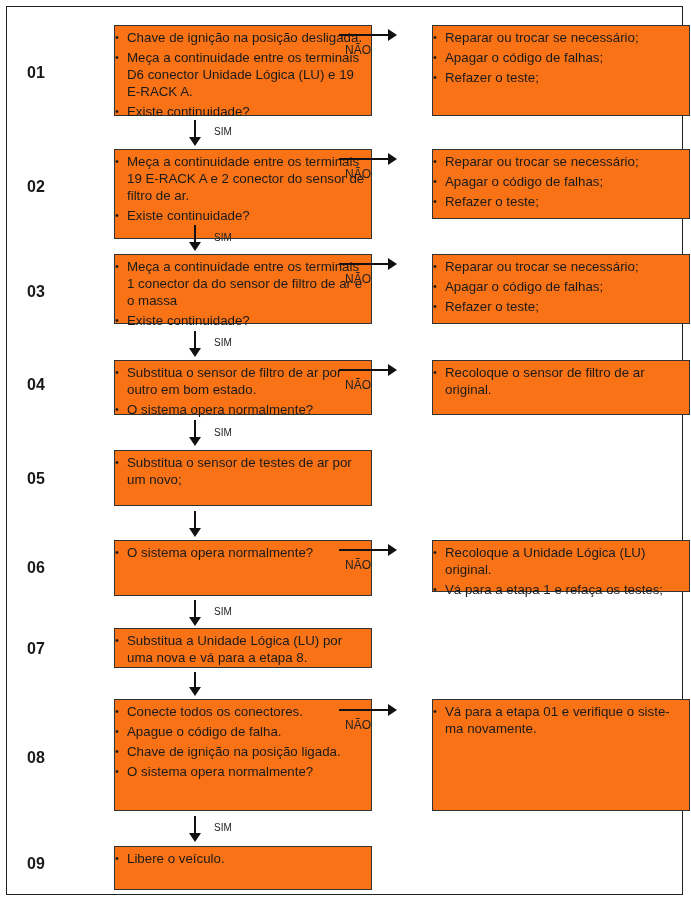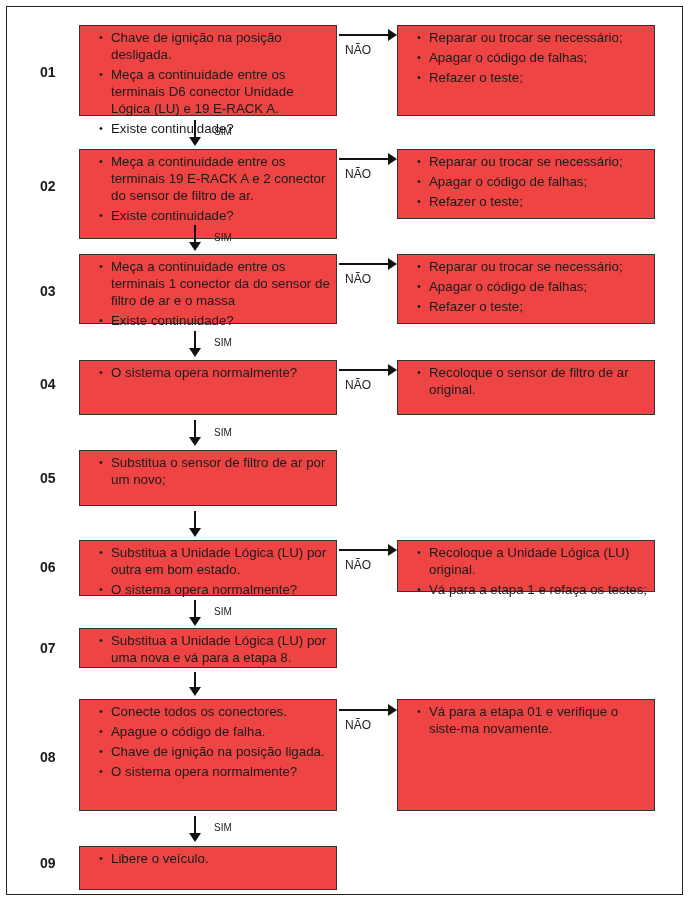--- a/index.html
+++ b/index.html
@@ -1,19 +1,19 @@
 <!DOCTYPE html>
 <html><head>
 <meta charset="utf-8">
 <style>
   html, body { margin:0; padding:0; background:#fff; }
   body { width:691px; height:903px; position:relative; font-family:"Liberation Sans", sans-serif; color:#1a1a1a; overflow:hidden; }
   .frame { position:absolute; left:6px; top:6px; width:677px; height:889px; border:1.5px solid #222; box-sizing:border-box; }
-  .step-num { position:absolute; left:40px; width:36px; font-weight:bold; font-size:14px; color:#1a1a1a; }
-  .box { position:absolute; border:1.3px solid #333; box-sizing:border-box; background:#ef4444; padding:3px 4px 0 19px; font-size:13.3px; line-height:17px; }
+  .step-num { position:absolute; left:27px; width:36px; font-weight:bold; font-size:16px; color:#1a1a1a; }
+  .box { position:absolute; border:1.3px solid #333; box-sizing:border-box; background:#f97316; padding:3px 4px 0 0; font-size:13.3px; line-height:17px;margin-left:35px; }
   .box.left { left:79px; width:258px; }
   .box.right { left:397px; width:258px; }
   .item { position:relative; padding-left:12px; margin-bottom:3px; }
   .item::before { content:"\2022"; position:absolute; left:0; top:0; font-size:11px; }
   .harrow { position:absolute; left:339px; width:56px; height:2px; background:#111; }
   .harrow::after { content:""; position:absolute; right:-2px; top:-5px; border-left:9px solid #111; border-top:6px solid transparent; border-bottom:6px solid transparent; }
   .nao { position:absolute; left:345px; font-size:12px; color:#222; }
   .varrow { position:absolute; left:194px; width:2px; background:#111; }
   .varrow::after { content:""; position:absolute; left:-5px; bottom:-2px; border-top:9px solid #111; border-left:6px solid transparent; border-right:6px solid transparent; }
   .sim { position:absolute; left:214px; font-size:10px; color:#222; }
@@ -64,39 +64,39 @@
 <div class="box right" style="top:254px;height:70px">
   <div class="item">Reparar ou trocar se necessário;</div>
   <div class="item">Apagar o código de falhas;</div>
   <div class="item">Refazer o teste;</div>
 </div>
 <div class="varrow" style="top:331px;height:24px"></div>
 <div class="sim" style="top:337px">SIM</div>
 
 <div class="step-num" style="top:376px">04</div>
 <div class="box left" style="top:360px;height:55px">
+  <div class="item">Substitua o sensor de filtro de ar por outro em bom estado.</div>
   <div class="item">O sistema opera normalmente?</div>
 </div>
 <div class="harrow" style="top:369px"></div>
 <div class="nao" style="top:378px">NÃO</div>
 <div class="box right" style="top:360px;height:55px">
   <div class="item">Recoloque o sensor de filtro de ar original.</div>
 </div>
 <div class="varrow" style="top:420px;height:24px"></div>
 <div class="sim" style="top:427px">SIM</div>
 
 <div class="step-num" style="top:470px">05</div>
 <div class="box left" style="top:450px;height:56px">
-  <div class="item">Substitua o sensor de filtro de ar por um novo;</div>
+  <div class="item">Substitua o sensor de testes de ar por um novo;</div>
 </div>
 <div class="varrow" style="top:511px;height:24px"></div>
 
 <div class="step-num" style="top:559px">06</div>
 <div class="box left" style="top:540px;height:56px">
-  <div class="item">Substitua a Unidade Lógica (LU) por outra em bom estado.</div>
   <div class="item">O sistema opera normalmente?</div>
 </div>
 <div class="harrow" style="top:549px"></div>
 <div class="nao" style="top:558px">NÃO</div>
 <div class="box right" style="top:540px;height:52px">
   <div class="item">Recoloque a Unidade Lógica (LU) original.</div>
   <div class="item">Vá para a etapa 1 e refaça os testes;</div>
 </div>
 <div class="varrow" style="top:600px;height:24px"></div>
 <div class="sim" style="top:606px">SIM</div>

